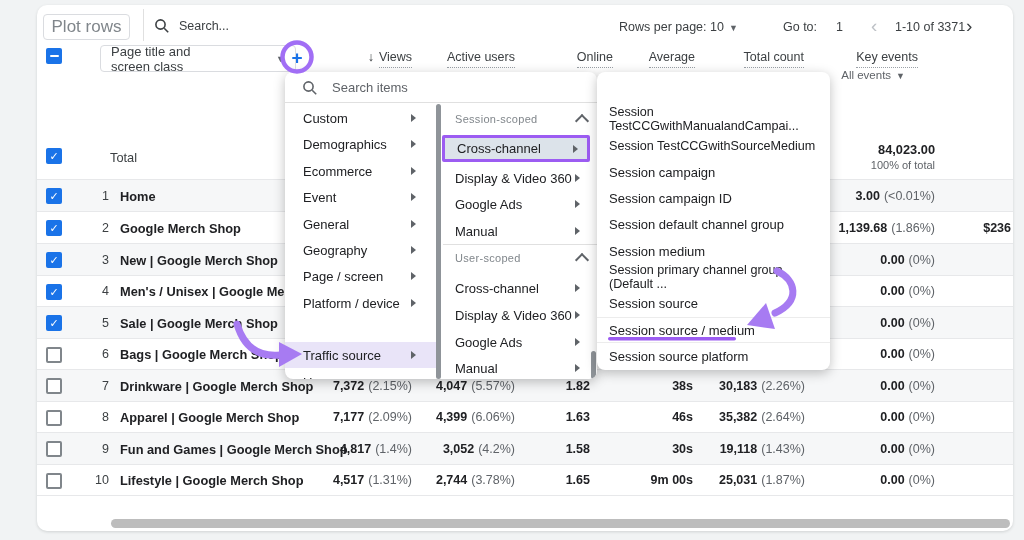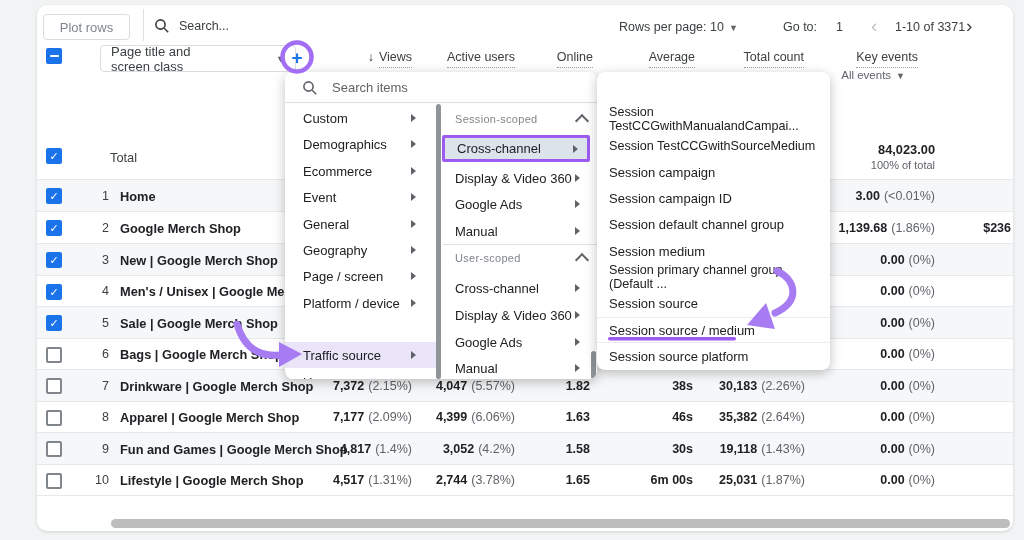--- a/index.html
+++ b/index.html
@@ -2,21 +2,21 @@
 <html><head>
 <meta charset="utf-8">
 <style>
   html,body{margin:0;padding:0;background:#f1f3f4;font-family:"Liberation Sans","DejaVu Sans",sans-serif;}
   #stage{position:relative;width:1024px;height:540px;background:#f1f3f4;overflow:hidden;
          -webkit-font-smoothing:antialiased;color:#202124;}
   
   #card{position:absolute;left:37px;top:5px;width:976px;height:526px;background:#fff;
         border-radius:10px;box-shadow:0 1px 3px rgba(60,64,67,.18);z-index:1;}
   .btn-outline{position:absolute;display:flex;align-items:center;justify-content:center;
-        border:1px solid #dadce0;border-radius:4px;background:#fff;font-size:13px;color:#80868b;cursor:pointer;}
+        border:1px solid #dadce0;border-radius:4px;background:#fff;font-size:17px;color:#80868b;cursor:pointer;}
   .vdiv{position:absolute;width:1px;background:#e0e0e0;}
   .toolbar-txt{position:absolute;font-size:12.5px;color:#3c4043;white-space:nowrap;}
   .chev-pg{position:absolute;font-size:19px;line-height:16px;color:#3c4043;cursor:pointer;}
   .caret{font-size:9px;color:#5f6368;margin-left:5px;}
   
   .cb{position:absolute;width:16px;height:16px;border-radius:2px;box-sizing:border-box;}
   .cb.on{background:#1a73e8;color:#fff;display:flex;align-items:center;justify-content:center;
          font-size:11px;font-weight:bold;}
   .cb.off{border:2px solid #80868b;background:#fff;}
   .cb .dash{width:9px;height:2px;background:#fff;border-radius:1px;}
@@ -83,21 +83,21 @@
     </div>
     <div style="position:absolute;left:248px;top:41px;width:24px;height:24px;border-radius:50%;display:flex;align-items:center;justify-content:center;color:#1a73e8;font-size:19px;font-weight:bold;">+</div>
 
     <div class="hdr" style="right:601px;">
       <span class="sortarrow">↓</span>
       <span class="lbl">Views</span>
     </div>
     <div class="hdr" style="right:498px;">
       <span class="lbl">Active users</span>
       </div>
-    <div class="hdr" style="right:420px;">
+    <div class="hdr" style="right:400px;">
       <span class="lbl">Online</span>
       </div>
     <div class="hdr" style="right:318px;">
       <span class="lbl">Average</span>
       </div>
     <div class="hdr" style="right:209px;">
       <span class="lbl">Total count</span>
       </div>
     <div class="hdr" style="right:95px;">
       <span class="lbl">Key events</span>
@@ -269,21 +269,21 @@
           <span class="p">(1.31%)</span>
         </div>
       <div class="cell" style="right:498px;">
         <span class="v">2,744</span>
           <span class="p">(3.78%)</span>
         </div>
       <div class="cell" style="right:423px;">
         <span class="v">1.65</span>
         </div>
       <div class="cell" style="right:320px;">
-        <span class="v">6m 00s</span>
+        <span class="v">9m 00s</span>
         </div>
       <div class="cell" style="right:208px;">
         <span class="v">25,031</span>
           <span class="p">(1.87%)</span>
         </div>
       <div class="cell" style="right:78px;">
         <span class="v">0.00</span>
           <span class="p">(0%)</span>
         </div>
     </div>

